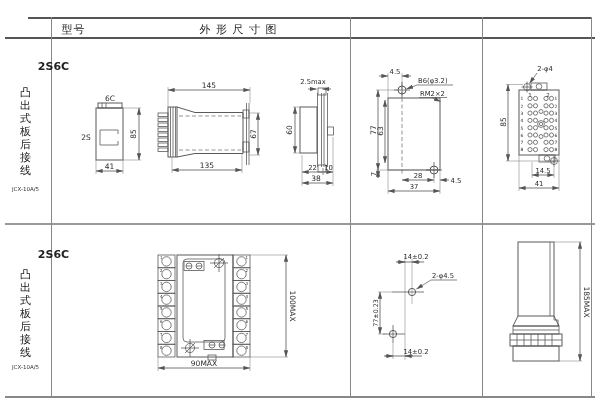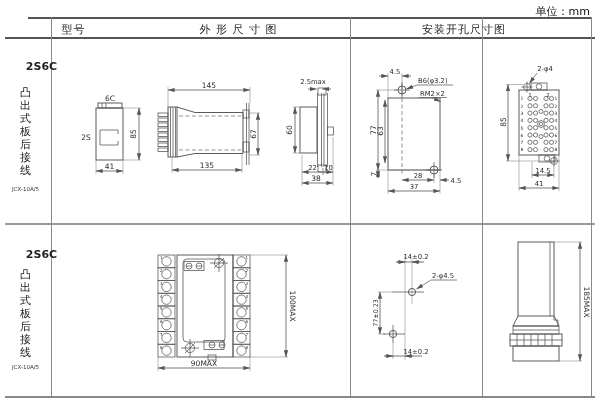--- a/index.html
+++ b/index.html
@@ -2,55 +2,53 @@
 <html><head>
 <meta charset="utf-8">
 <style>
   html,body{margin:0;padding:0;background:#fff;}
   #page{position:relative;width:600px;height:400px;background:#fff;overflow:hidden;
         font-family:"DejaVu Sans","Liberation Sans",sans-serif;color:#222;}
   .hline{position:absolute;background:#666;}
   .vline{position:absolute;background:#888;width:1px;}
   .hdr{position:absolute;font-size:11px;color:#222;text-align:center;letter-spacing:1px;margin-left:48px;}
   #unit{position:absolute;top:4px;left:500px;width:90px;text-align:right;font-size:11px;color:#111;}
-  .mname{position:absolute;left:16px;width:51px;text-align:center;font-size:11px;font-weight:600;color:#222;}
+  .mname{position:absolute;left:0;width:51px;text-align:center;font-size:11px;font-weight:600;color:#222;padding-left:28px;}
   .mchars{position:absolute;left:0;width:51px;text-align:center;font-size:11px;line-height:13px;
           white-space:pre-line;color:#222;font-weight:500;}
   .mcode{position:absolute;left:0;width:51px;text-align:center;font-size:5.5px;color:#333;}
   svg{position:absolute;overflow:visible;}
   svg text{fill:#2b2b2b;font-family:"DejaVu Sans",sans-serif;}
   .obj{stroke:#5a5a5a;stroke-width:1;fill:none;}
   .obj2{stroke:#5a5a5a;stroke-width:.8;fill:none;}
   .ext{stroke:#8a8a8a;stroke-width:.6;fill:none;}
   .dim{stroke:#555;stroke-width:.8;fill:none;}
   .ldr{stroke:#555;stroke-width:.7;fill:none;}
   .dsh{stroke:#666;stroke-width:.7;fill:none;stroke-dasharray:4 2.5;}
   .dm{font-size:7.5px;}
   .dms{font-size:6.8px;}
   .cl{font-size:5.5px;}
 </style>
 </head>
 <body>
 
 <div id="page">
 
-  <div id="unit">单位：mm</div>
 
   <div class="hline" style="left:28px;top:17px;width:564px;height:1.5px;background:#555;"></div>
   <div class="hline" style="left:5px;top:37px;width:590px;height:1.5px;background:#555;"></div>
   <div class="hline" style="left:5px;top:223px;width:590px;height:1.5px;background:#999;"></div>
   <div class="hline" style="left:5px;top:396px;width:590px;height:2px;background:#888;"></div>
   <div class="vline" style="left:51px;top:17px;height:380px;"></div>
   <div class="vline" style="left:350px;top:17px;height:380px;"></div>
   <div class="vline" style="left:482px;top:17px;height:380px;"></div>
   <div class="vline" style="left:591px;top:17px;height:380px;"></div>
 
   <div class="hdr" style="left:0;top:22px;width:51px;">型号</div>
   <div class="hdr" style="left:41px;top:22px;width:299px;">外 形 尺 寸 图</div>
-  <div class="hdr" style="left:350px;top:22px;width:132px;">安装开孔尺寸图</div>
 
   <div class="mname" style="top:60px;">2S6C</div>
   <div class="mchars" style="top:86px;">凸
 出
 式
 板
 后
 接
 线</div>
   <div class="mcode" style="top:186px;">JCX-10A/5</div>

